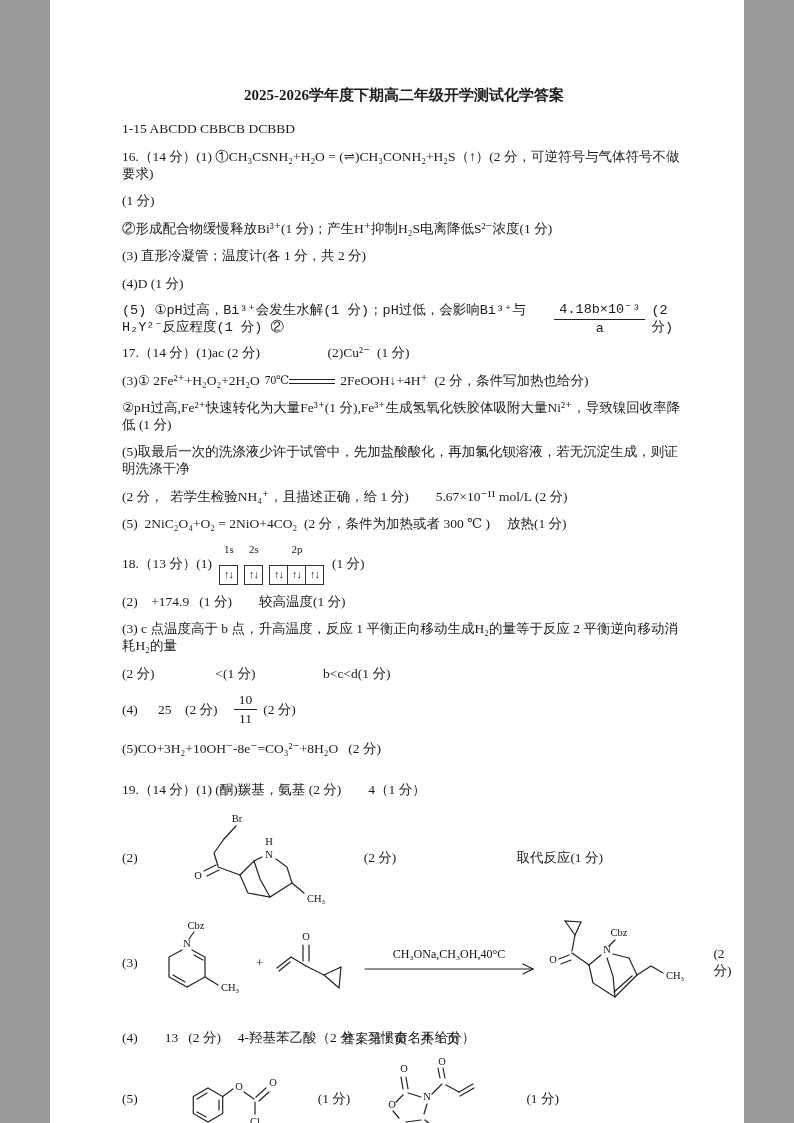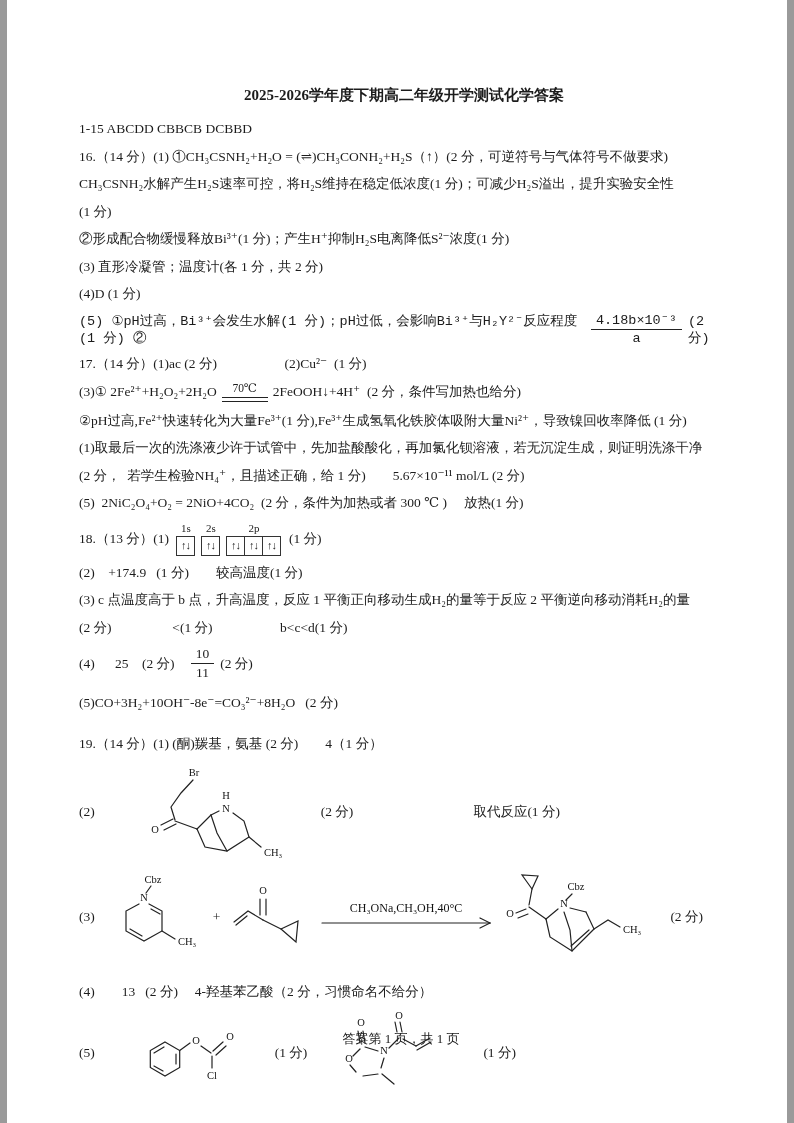--- a/index.html
+++ b/index.html
@@ -1,34 +1,34 @@
 <!DOCTYPE html>
 <html><head>
 <meta charset="utf-8">
 <style>
   html,body{margin:0;padding:0;background:#9a9a9a;}
   .page{
-    position:relative;width:780px;height:1123px;margin:0 auto;background:#ffffff;
+    position:relative;width:694px;height:1123px;margin:0 auto;background:#ffffff;
     font-family:"Liberation Serif","DejaVu Serif",serif;color:#1c1c1c;overflow:hidden;
   }
   .content{padding:86px 58px 0 72px;}
   .title{text-align:center;font-weight:bold;font-size:15px;margin:0 0 15px 0;white-space:pre-wrap;}
   .line{font-size:13.5px;line-height:17px;margin:0 0 10.5px 0;white-space:pre-wrap;}
   .tall{display:flex;align-items:center;}
   
   .frac{display:inline-flex;flex-direction:column;align-items:center;vertical-align:middle;margin:0 6px;line-height:1.15;}
   .frac .num{padding:0 5px 1px 5px;border-bottom:1.2px solid #222;}
   .frac .den{padding-top:1px;}
   
-  .eqc{display:inline-flex;flex-direction:column;align-items:center;vertical-align:middle;margin:0 5px;}
+  .eqc{display:inline-flex;flex-direction:row;align-items:center;vertical-align:middle;margin:0 5px;}
   .eq-cond{font-size:11.5px;line-height:1.1;}
   .eq-dbl{width:46px;height:3px;border-top:1.4px solid #222;border-bottom:1.4px solid #222;margin-top:2px;}
   
   .orb{display:inline-flex;align-items:flex-end;gap:7px;vertical-align:middle;margin:0 8px;}
-  .orb-g{display:inline-flex;flex-direction:column;align-items:center;}
+  .orb-g{display:inline-flex;flex-direction:column;align-items:center;gap:8px;}
   .orb-lab{font-size:11px;line-height:1.1;margin-bottom:2px;}
   .orb-boxes{display:flex;}
   .orb-box{width:17px;height:18px;border:1px solid #333;margin-left:-1px;display:flex;align-items:center;justify-content:center;font-size:11px;letter-spacing:-1px;}
   
   .srow{display:flex;align-items:center;margin:2px 0 6px 0;font-size:13.5px;white-space:pre-wrap;}
   svg{overflow:visible;}
   svg .bond{stroke:#222;stroke-width:1.2;fill:none;stroke-linecap:round;}
   svg text{fill:#111;font-size:10.5px;font-family:"Liberation Serif","DejaVu Serif",serif;}
   .footer{position:absolute;left:8px;right:0;top:1030px;text-align:center;font-size:13px;white-space:pre-wrap;}
 </style>
@@ -36,21 +36,20 @@
 <body>
 
 <div class="page">
   <div class="content">
 
     <div class="title">2025-2026学年度下期高二年级开学测试化学答案</div>
 
     <div class="line">1-15 ABCDD CBBCB DCBBD</div>
 
     <div class="line">16.（14 分）(1) ①CH₃CSNH₂+H₂O = (⇌)CH₃CONH₂+H₂S（↑）(2 分，可逆符号与气体符号不做要求)</div>
-    <div class="line">CH₃CSNH₂水解产生H₂S速率可控，将H₂S维持在稳定低浓度(1 分)；可减少H₂S溢出，提升实验安全性</div>
     <div class="line">(1 分)</div>
     <div class="line">②形成配合物缓慢释放Bi³⁺(1 分)；产生H⁺抑制H₂S电离降低S²⁻浓度(1 分)</div>
     <div class="line">(3) 直形冷凝管；温度计(各 1 分，共 2 分)</div>
     <div class="line">(4)D (1 分)</div>
     <div class="line tall" style="margin:2px 0 8px 0;font-family:Liberation Mono, monospace;">
       <span>(5) ①pH过高，Bi³⁺会发生水解(1 分)；pH过低，会影响Bi³⁺与H₂Y²⁻反应程度(1 分) ②</span>
       <span class="frac">
         <span class="num">4.18b×10⁻³</span>
         <span class="den">a</span>
       </span>
@@ -61,21 +60,21 @@
     <div class="line tall" style="margin:4px 0 10px 0;">
       <span>(3)① 2Fe²⁺+H₂O₂+2H₂O</span>
       <span class="eqc">
         <span class="eq-cond">70℃</span>
         <span class="eq-dbl"></span>
       </span>
       <span>2FeOOH↓+4H⁺</span>
       <span>  (2 分，条件写加热也给分)</span>
     </div>
     <div class="line">②pH过高,Fe²⁺快速转化为大量Fe³⁺(1 分),Fe³⁺生成氢氧化铁胶体吸附大量Ni²⁺，导致镍回收率降低 (1 分)</div>
-    <div class="line">(1)取最后一次的洗涤液少许于试管中，先加盐酸酸化，再加氯化钡溶液，若无沉淀生成，则证明洗涤干净</div>
+    <div class="line">(5)取最后一次的洗涤液少许于试管中，先加盐酸酸化，再加氯化钡溶液，若无沉淀生成，则证明洗涤干净</div>
     <div class="line">(2 分，  若学生检验NH₄⁺，且描述正确，给 1 分)        5.67×10⁻¹¹ mol/L (2 分)</div>
     <div class="line">(5)  2NiC₂O₄+O₂ = 2NiO+4CO₂  (2 分，条件为加热或者 300 ℃ )     放热(1 分)</div>
 
     <div class="line tall" style="margin:4px 0 8px 0;">
       <span>18.（13 分）(1)</span>
       <span class="orb">
         <span class="orb-g">
           <span class="orb-lab">1s</span>
           <span class="orb-boxes"><span class="orb-box">↑↓</span></span>
         </span>

